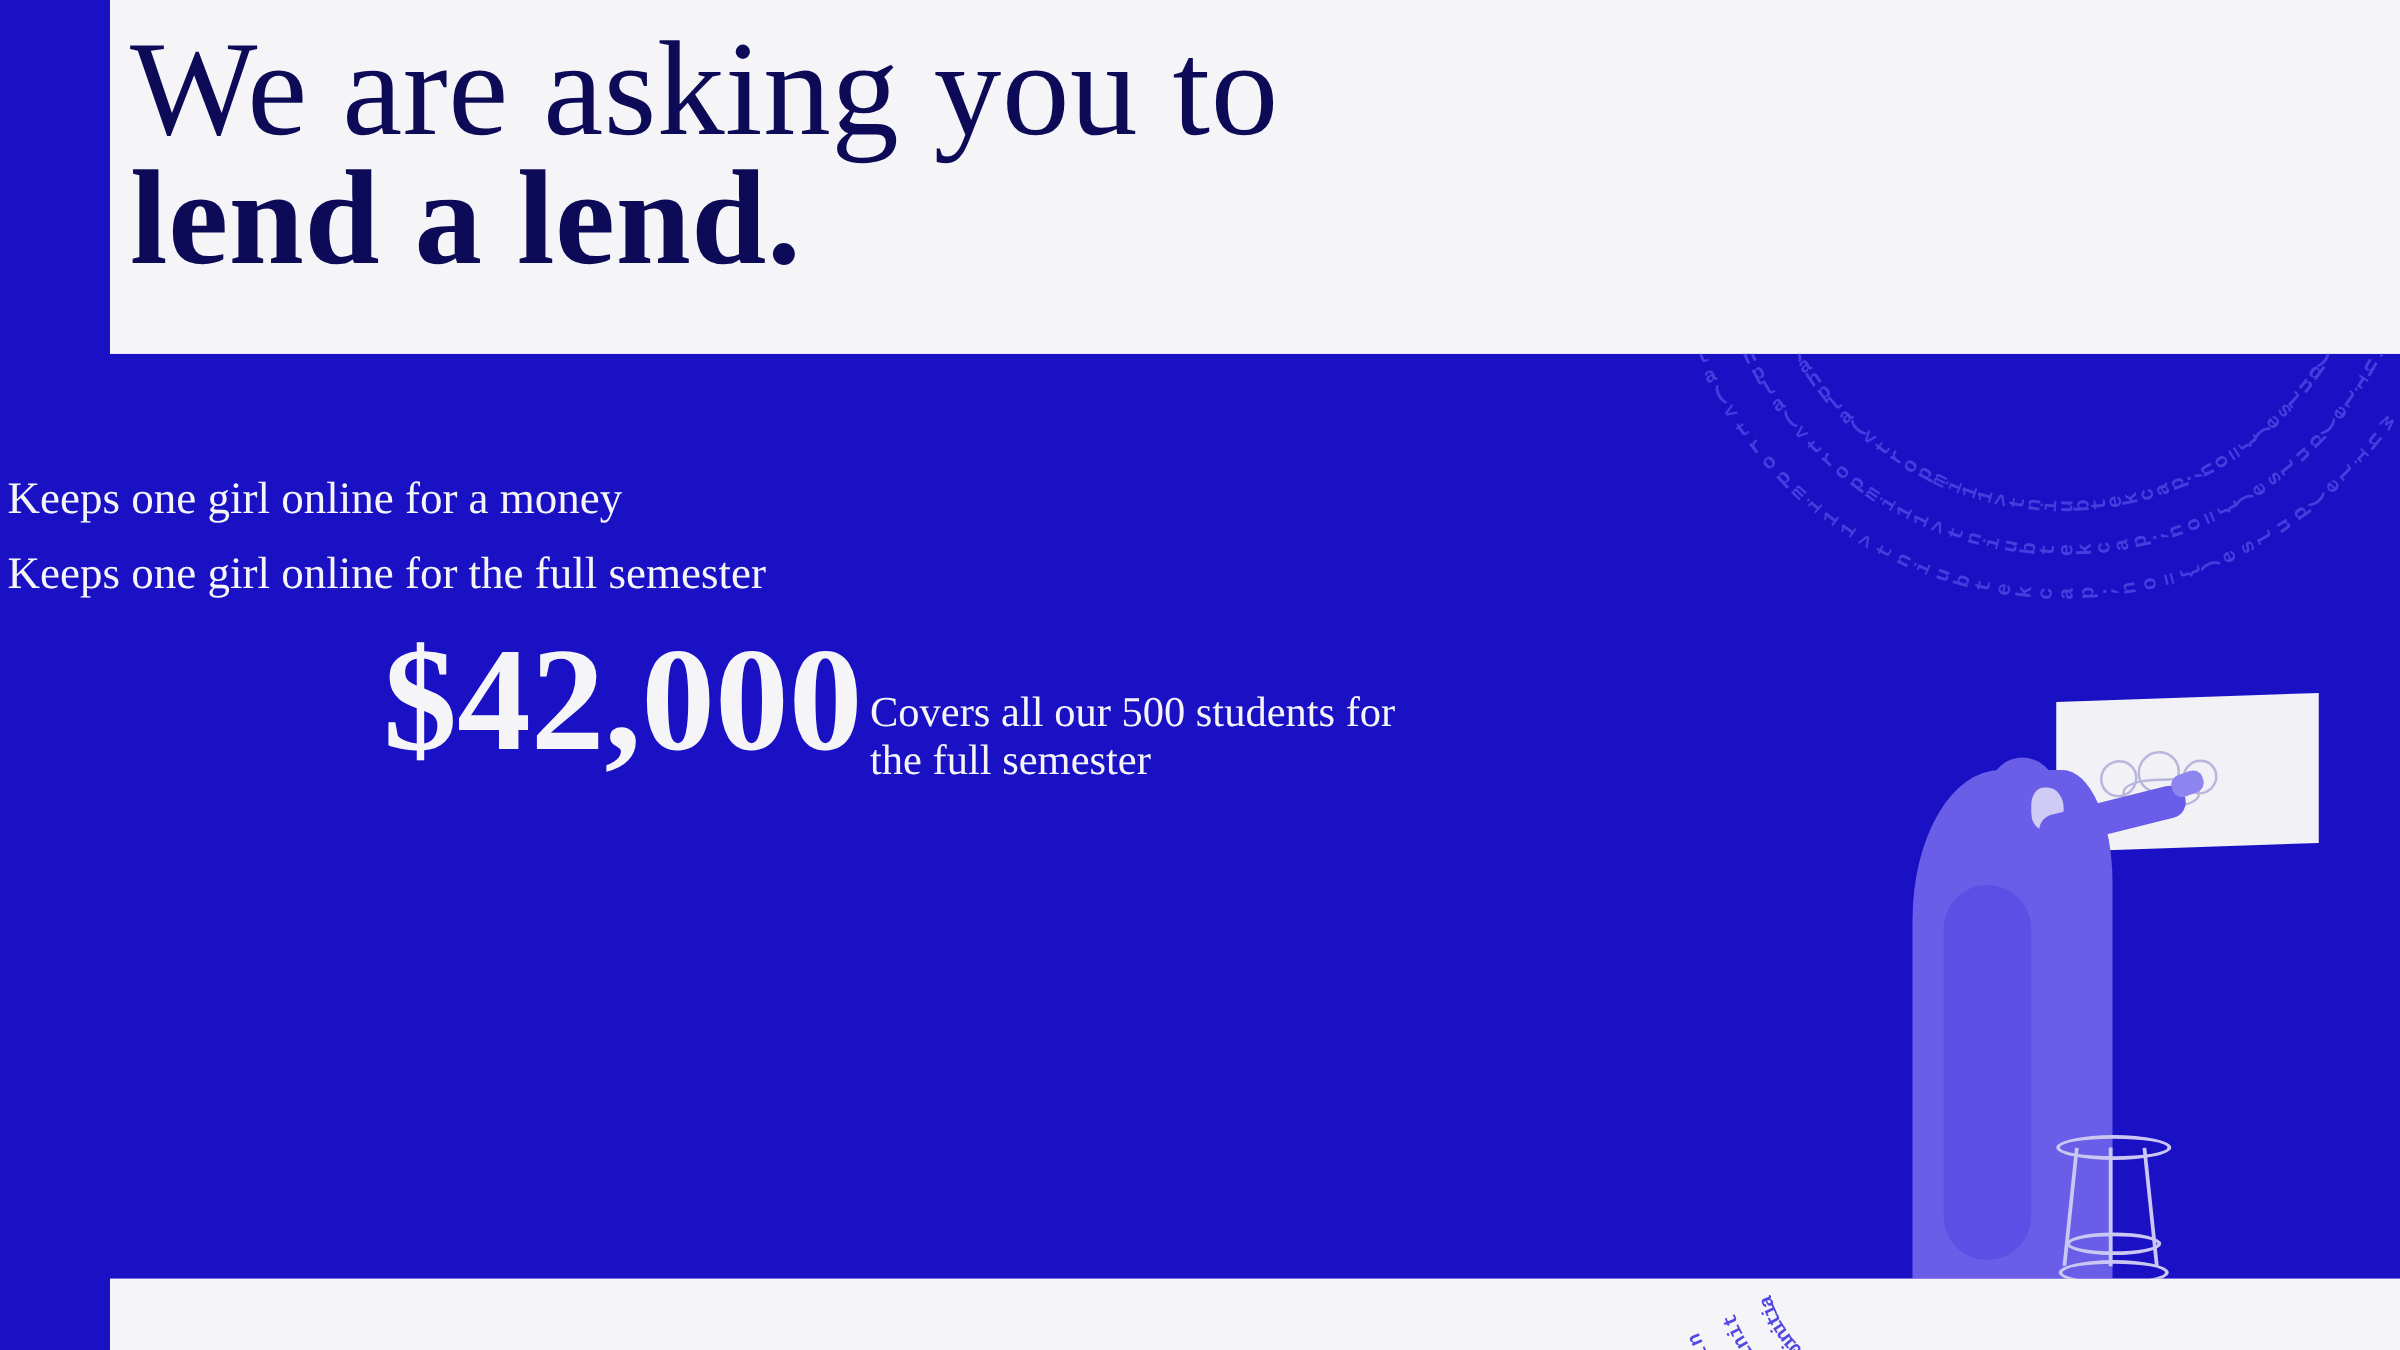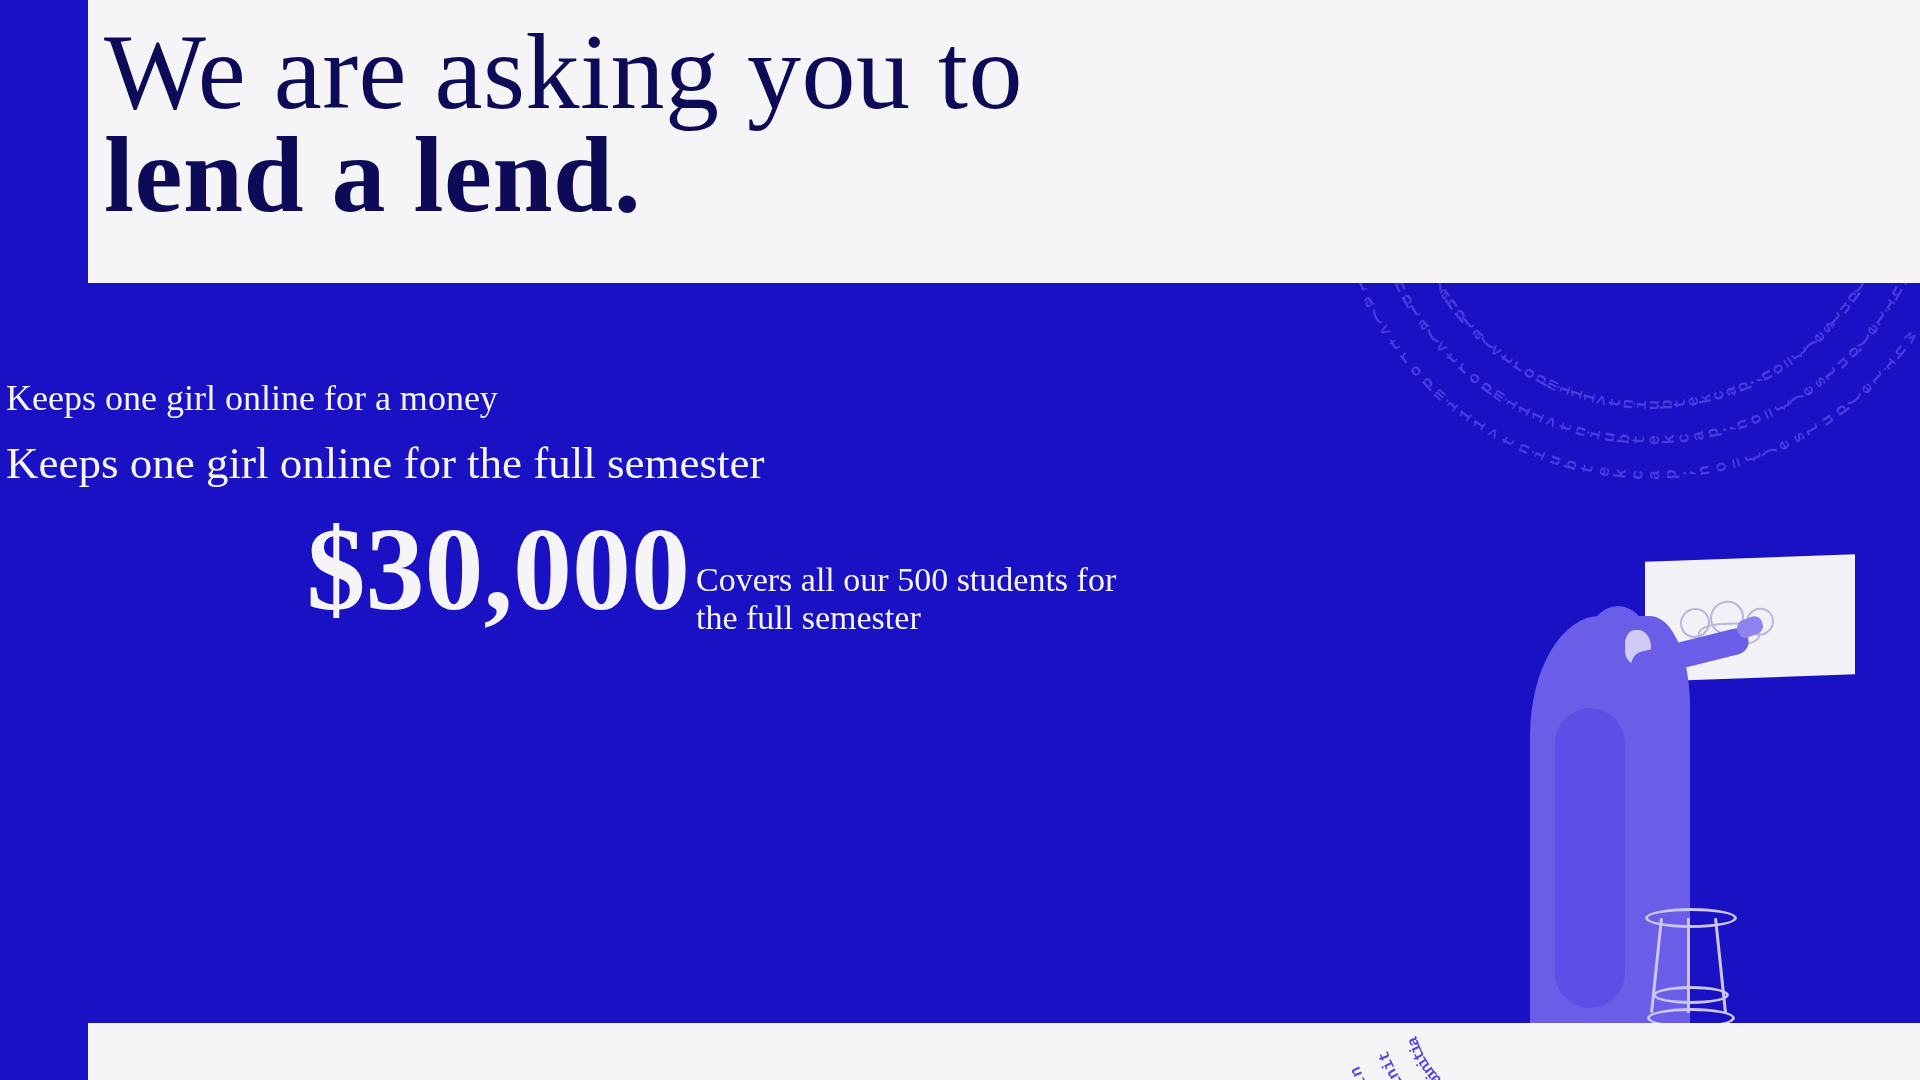--- a/index.html
+++ b/index.html
@@ -118,21 +118,21 @@
     line-height: 1.12;
     flex: 0 0 auto;
     white-space: pre-line;
   }
 
   .tier-1 .tier-amount { font-size: 100px; width: 690px; }
   .tier-1 .tier-desc { font-size: 36px; padding-left: 6px; }
   .tier-1 { margin-bottom: 20px; }
 
   .tier-2 .tier-amount { font-size: 100px; width: 690px; }
-  .tier-2 .tier-desc { font-size: 45px; padding-left: 6px; }
+  .tier-2 .tier-desc { font-size: 36px; padding-left: 6px; }
   .tier-2 { margin-bottom: 22px; }
 
   .tier-3 .tier-amount { font-size: 118px; width: 690px; }
   .tier-3 .tier-desc { font-size: 34px; padding-left: 6px; position: relative; top: -18px; }
 
   
   .bottom-strip {
     position: absolute;
     left: 88px;
     top: 1023px;
@@ -504,21 +504,21 @@
 
       <div class="tier tier-1">
         <div class="tier-desc">Keeps one girl online for a money</div>
       </div>
 
       <div class="tier tier-2">
         <div class="tier-desc">Keeps one girl online for the full semester</div>
       </div>
 
       <div class="tier tier-3">
-        <div class="tier-amount">$30,000</div>
+        <div class="tier-amount">$42,000</div>
         <div class="tier-desc">Covers all our 500 students for
 the full semester</div>
       </div>
 
     </div>
 
     <div class="photo">
       <div class="whiteboard">
         <div class="whiteboard-marks">
           <div class="wb-circle" style="left:0px; top:10px; width:26px; height:26px;"></div>

